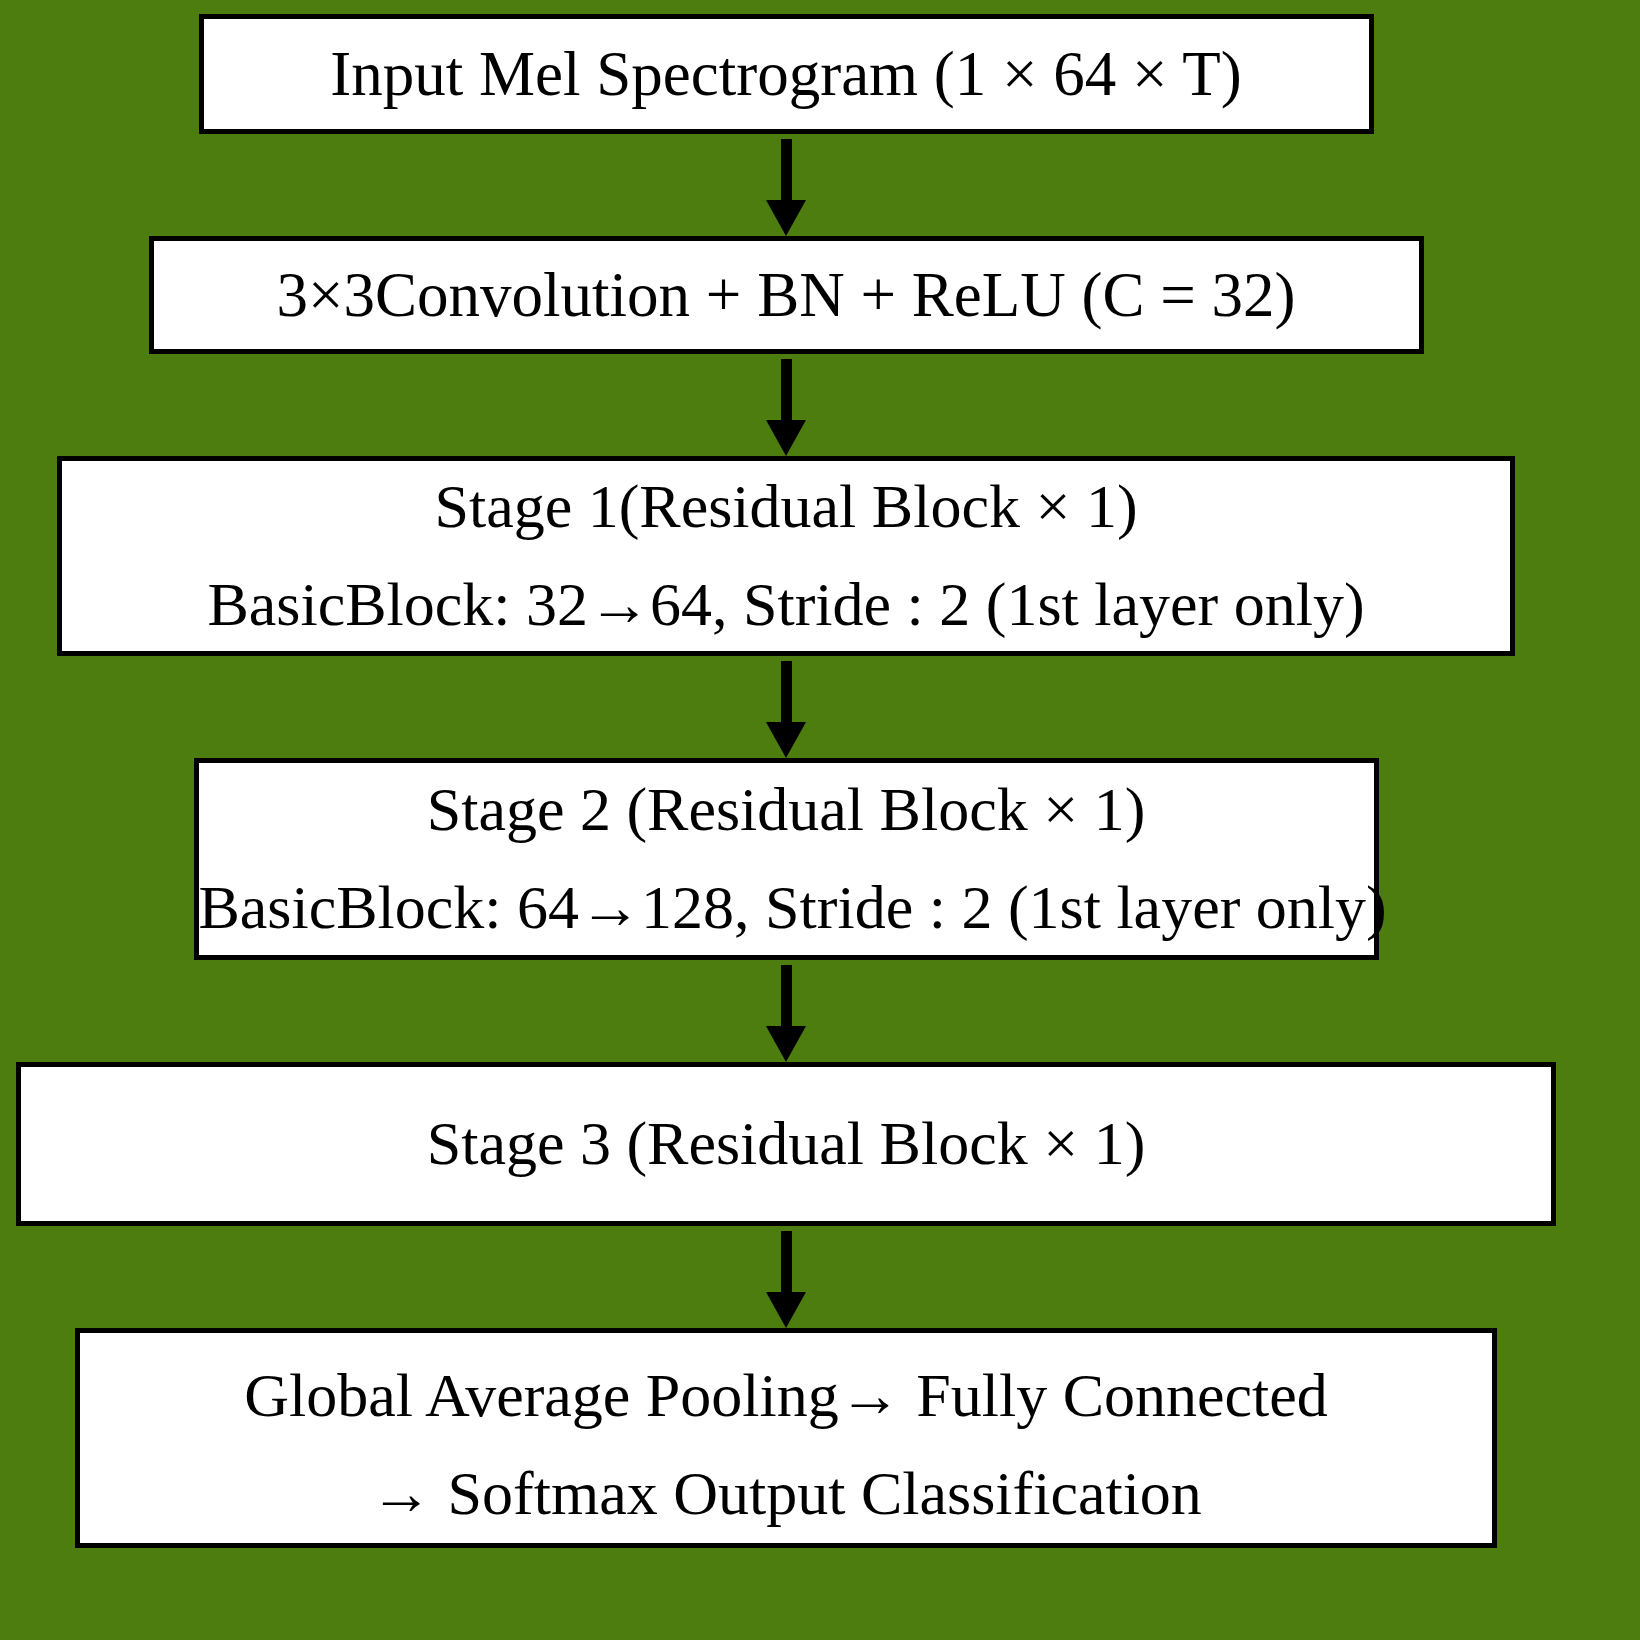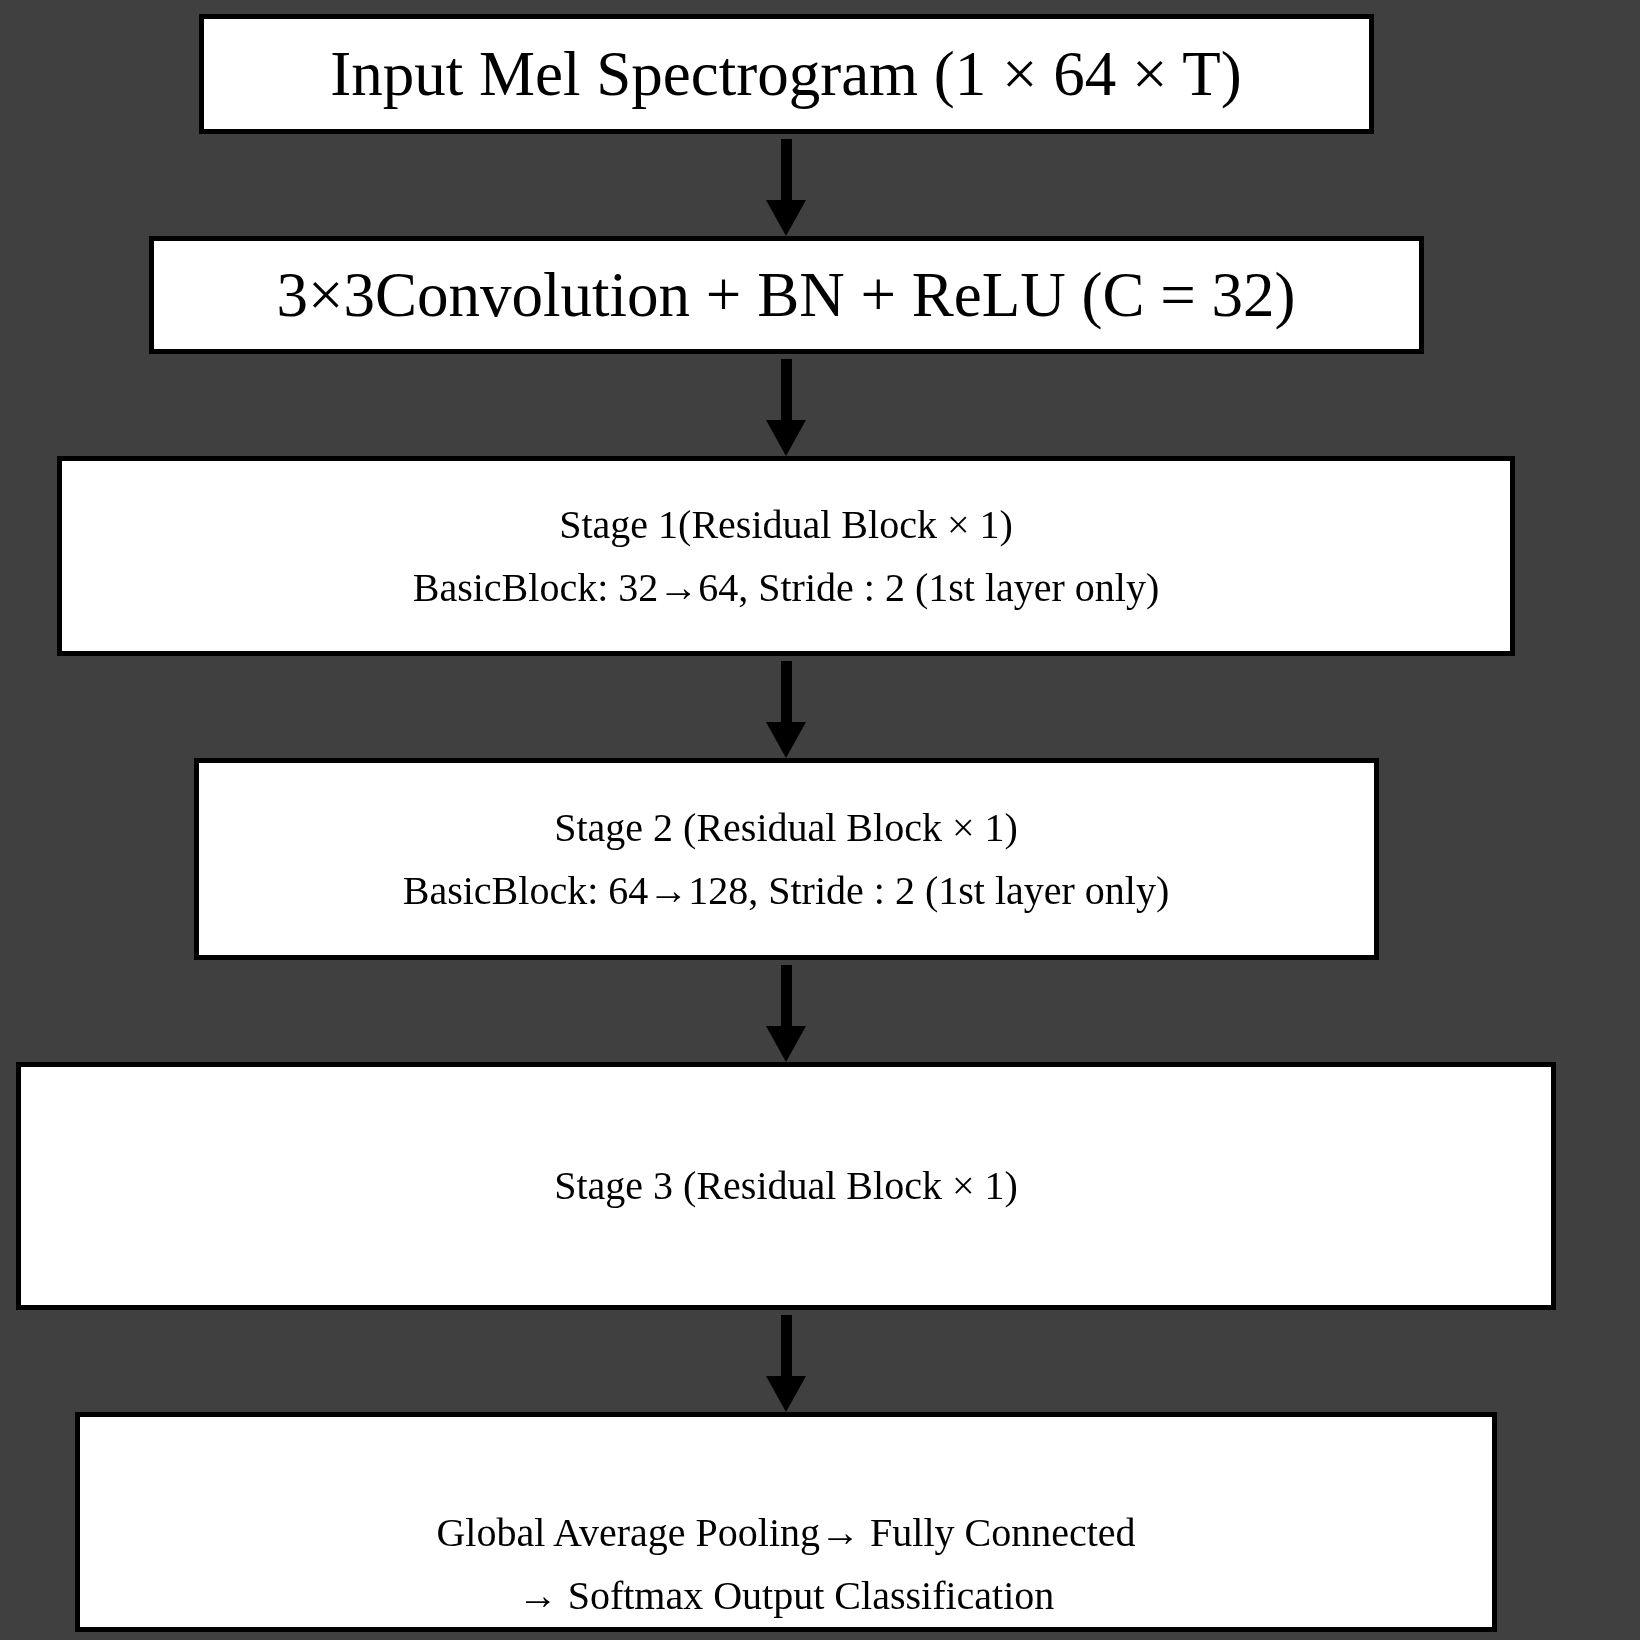--- a/index.html
+++ b/index.html
@@ -4,21 +4,21 @@
 <style>
   html, body {
     margin: 0;
     padding: 0;
     background: #ffffff;
   }
   .canvas {
     position: relative;
     width: 1640px;
     height: 1640px;
-    background: #404040;
+    background: #4d7c0f;
     overflow: hidden;
   }
   .flow {
     position: absolute;
     top: 0;
     left: 0;
     width: 1572px;           
     padding-top: 14px;
     display: flex;
     flex-direction: column;
@@ -38,24 +38,24 @@
   .node .line {
     white-space: nowrap;
   }
   
   .n1 { width: 1175px; height: 120px; }
   .n2 { width: 1275px; height: 118px; font-family: Liberation Serif, serif; }
   .n1 .line, .n2 .line { font-size: 63px; line-height: 1.15; }
   
   .n3 { width: 1458px; height: 200px; }
   .n4 { width: 1185px; height: 202px; }
-  .n5 { width: 1540px; height: 248px; }
+  .n5 { width: 1540px; height: 164px; }
   .n6 { width: 1422px; height: 220px; justify-content: flex-end; }
   .n3 .line, .n4 .line, .n5 .line, .n6 .line {
-    font-size: 40px;
+    font-size: 62px;
     line-height: 1.58;
   }
   
   .arrow {
     display: flex;
     flex-direction: column;
     align-items: center;
     height: 102px;
     flex: 0 0 auto;
   }

